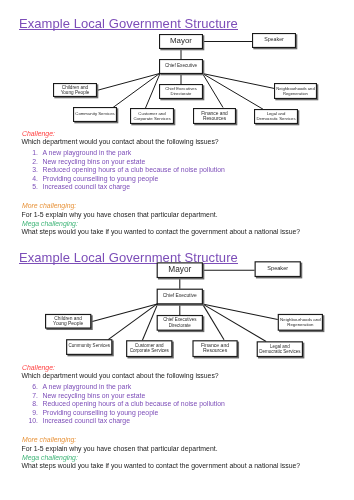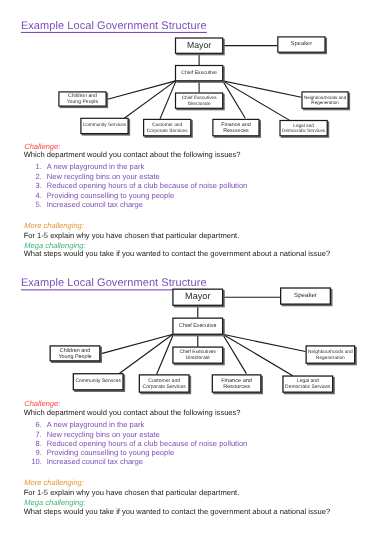--- a/index.html
+++ b/index.html
@@ -1,20 +1,20 @@
 <!DOCTYPE html>
 <html><head>
 <meta charset="utf-8">
 <style>
   html,body{margin:0;padding:0;background:#fff;}
   body{width:354px;height:500px;font-family:"Liberation Sans",sans-serif;overflow:hidden;
        -webkit-font-smoothing:antialiased;}
   .page{position:relative;width:354px;height:500px;background:#fff;}
   .section{position:absolute;left:0;width:354px;height:250px;}
-  .title{position:absolute;left:19px;top:18.6px;color:#7C4DB8;font-size:10px;
+  .title{position:absolute;left:19px;top:18.6px;color:#7C4DB8;font-size:13px;
          line-height:10px;letter-spacing:.06px;white-space:nowrap;
          border-bottom:0.9px solid #7C4DB8;padding-bottom:0.9px;display:inline-block;text-align:right;}
   .diagram{position:absolute;left:0;top:0;width:354px;height:128px;}
   .diagram text{font-family:"Liberation Sans",sans-serif;}
   .tx{position:absolute;white-space:nowrap;font-size:6.88px;line-height:8px;}
   .num{position:absolute;white-space:nowrap;font-size:6.88px;line-height:8px;text-align:right;width:14px;}
   .it{font-style:italic;}
 </style>
 </head>
 <body>

